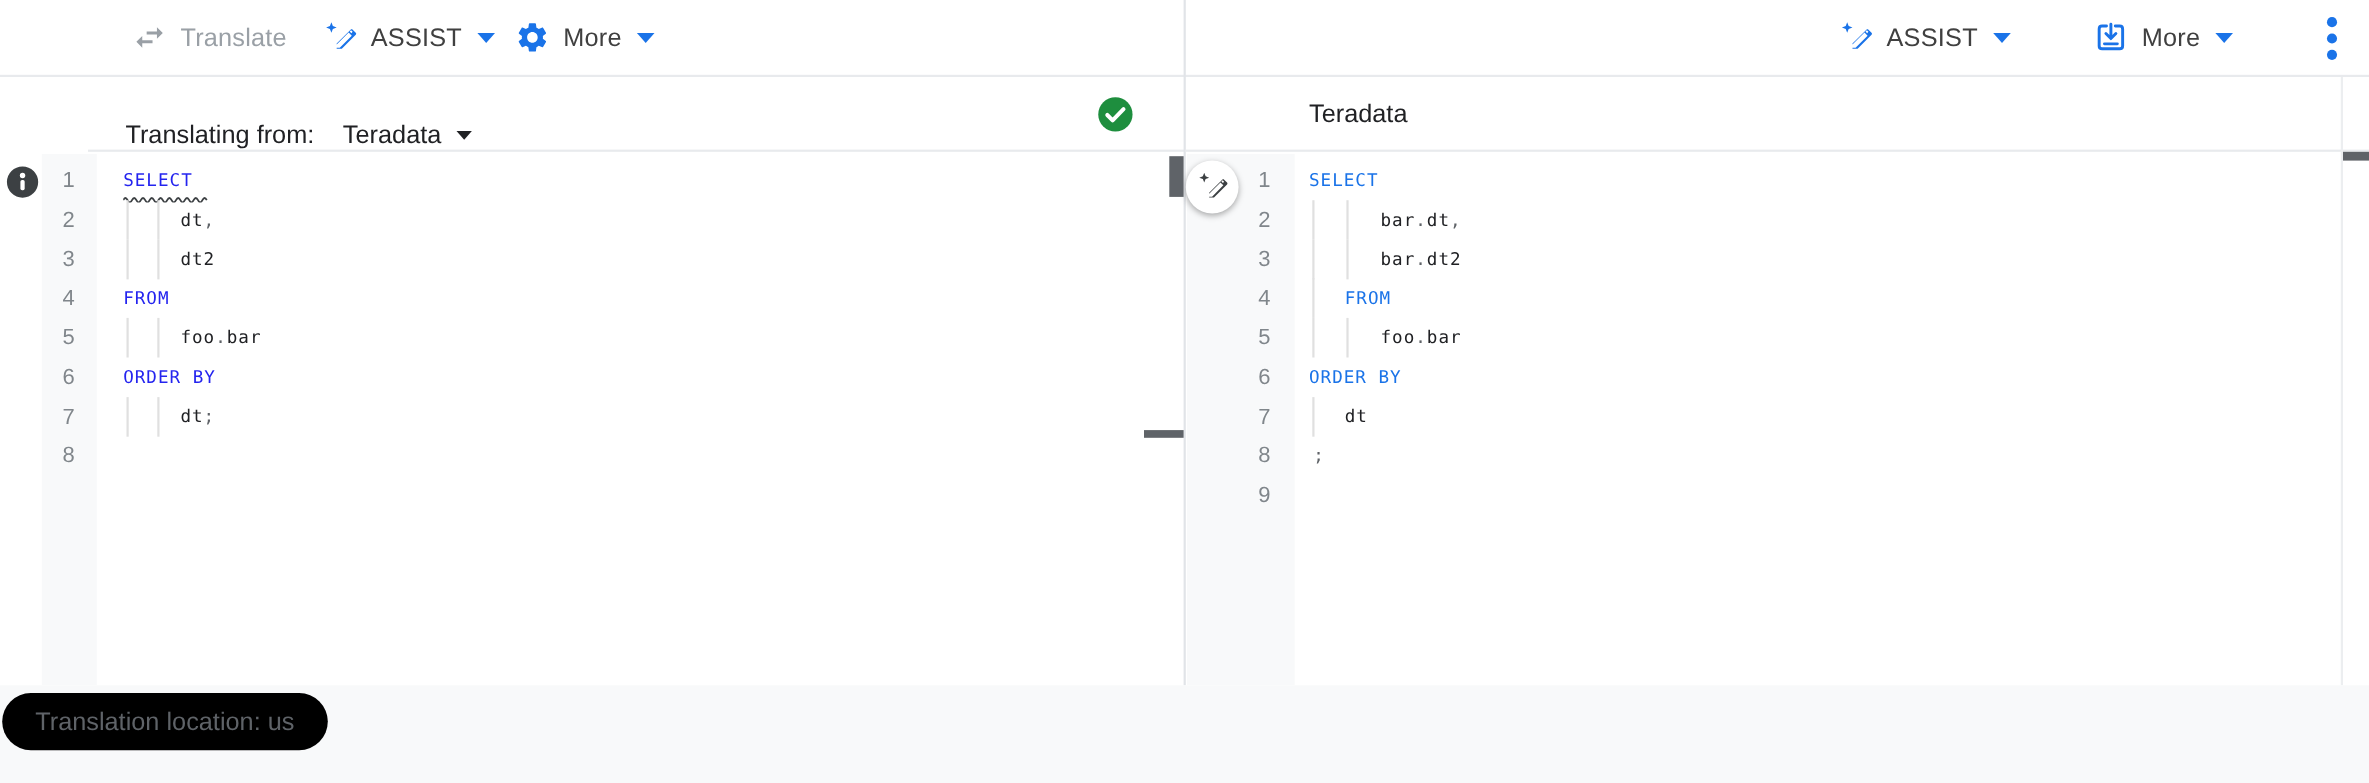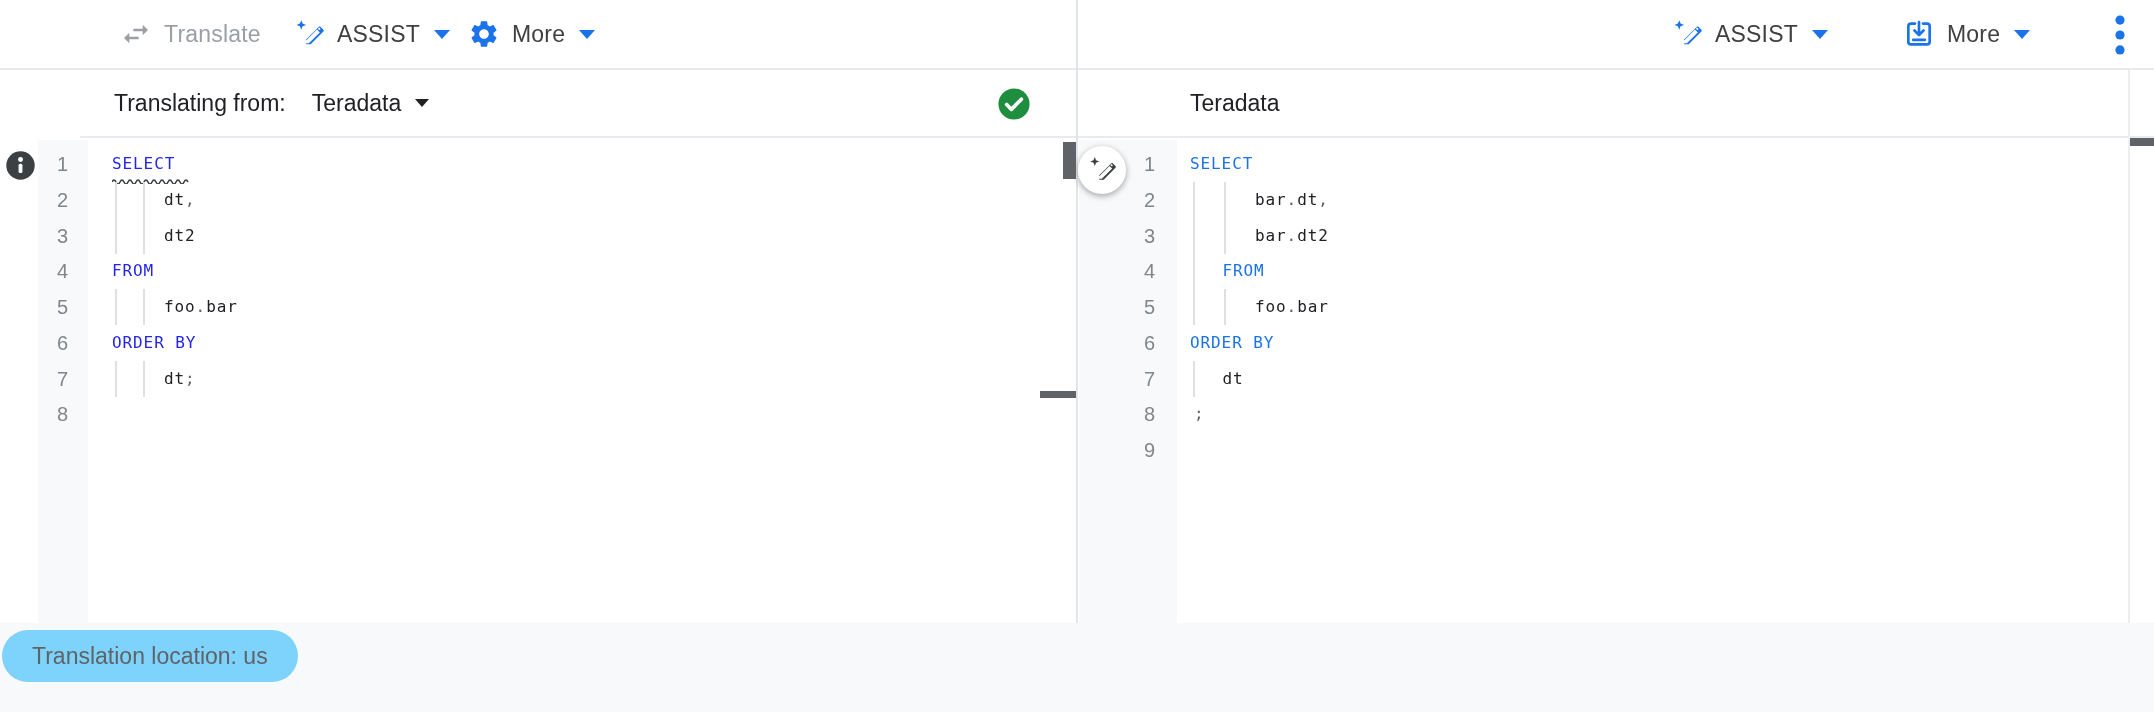--- a/index.html
+++ b/index.html
@@ -56,21 +56,21 @@
             background:#fff;box-shadow:0 2px 6px rgba(0,0,0,.35);display:flex;align-items:center;
             justify-content:center;cursor:pointer;}
   .scroll-thumb-v{position:absolute;left:1063px;top:142px;width:13px;height:37px;background:#5f6368;}
   .scroll-dash-mid{position:absolute;left:1040px;top:391px;width:36px;height:7px;background:#5f6368;}
   .r-track{position:absolute;left:2128px;top:70px;width:2px;height:553px;background:#eceef0;}
   .r-thumb{position:absolute;left:2130px;top:138px;width:24px;height:8px;background:#5f6368;}
   .bottom-dash{position:absolute;left:1064px;top:697px;width:44px;height:9px;border-radius:4px;background:#82868c;}
 
   
   .footer{position:absolute;left:0;top:623px;width:2154px;height:89px;background:#f8f9fa;}
-  .chip{position:absolute;left:2px;top:7px;height:52px;border-radius:26px;background:#7dd3fc;
+  .chip{position:absolute;left:2px;top:7px;height:52px;border-radius:26px;background:#000000;
         display:flex;align-items:center;padding:0 30px;font-size:23px;color:#5f6368;}
 </style>
 </head>
 <body>
 
 <div class="stage">
 
   <div class="toolbar">
 
     <div class="tb-btn" style="left:120px;">
@@ -118,21 +118,21 @@
 
     <div class="kebab">
       <svg width="34" height="46" viewBox="0 0 24 34">
         <circle cx="12" cy="6" r="3.4" fill="#1a73e8"></circle>
         <circle cx="12" cy="17" r="3.4" fill="#1a73e8"></circle>
         <circle cx="12" cy="28" r="3.4" fill="#1a73e8"></circle>
       </svg>
     </div>
   </div>
 
-  <div class="hdr-text" style="left:114px;">
+  <div class="hdr-text" style="left:114px;align-items:flex-end;">
     <span>Translating from:</span>
     <span class="dialect">
       <span>Teradata</span>
       <span class="caret-dark"></span>
     </span>
   </div>
   <div class="status-check">
     <svg width="34" height="34" viewBox="0 0 24 24">
       <circle cx="12" cy="12" r="11" fill="#1e8e3e"></circle>
       <path fill="none" stroke="#ffffff" stroke-width="2.6" stroke-linecap="round" stroke-linejoin="round" d="M6.8 12.4l3.4 3.4 7-7.2"></path>

